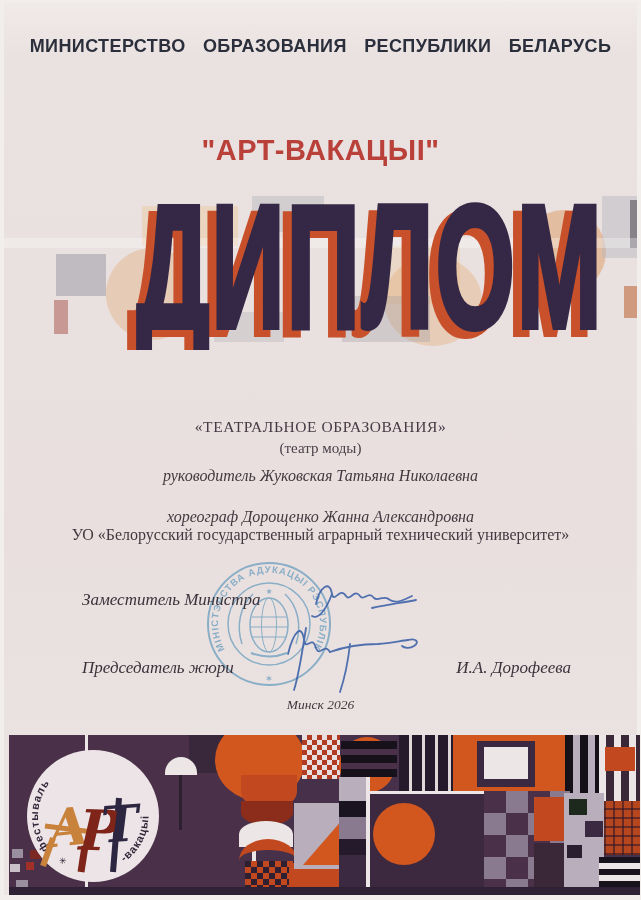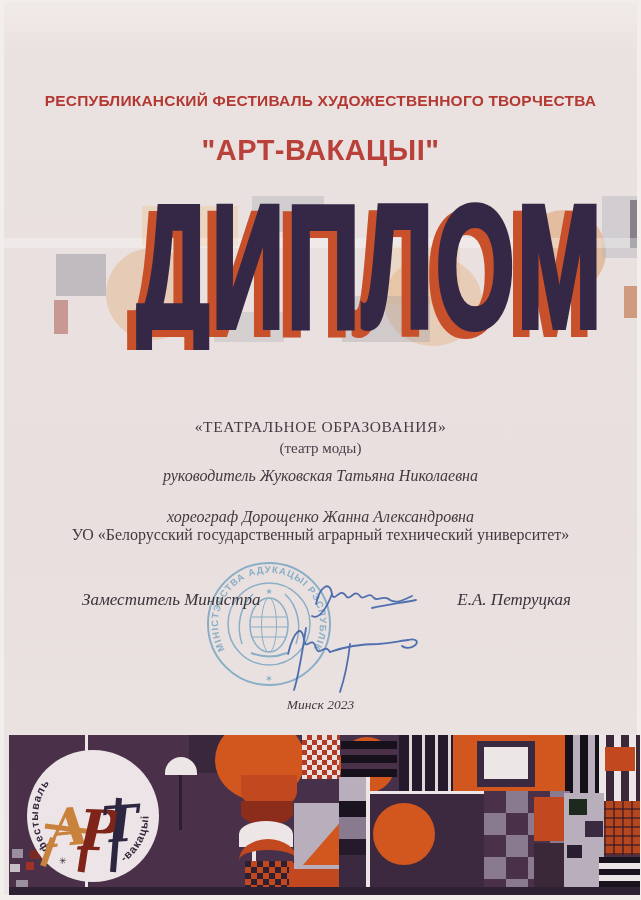--- a/index.html
+++ b/index.html
@@ -65,21 +65,21 @@
       background-image:repeating-linear-gradient(0deg,rgba(40,20,40,.55) 0 2px,transparent 2px 9px),
       repeating-linear-gradient(90deg,rgba(40,20,40,.55) 0 2px,transparent 2px 9px);}
   .arcring{border:0;border-top:11px solid #c2491f;border-radius:50%;background:transparent;}
   .tri{width:0;height:0;border-bottom:46px solid #d2571f;border-left:40px solid transparent;}
 </style>
 </head>
 <body>
 
 <div class="paper">
 
-  <div class="abs ctr fest fest1">РЕСПУБЛИКАНСКИЙ ФЕСТИВАЛЬ ХУДОЖЕСТВЕННОГО ТВОРЧЕСТВА</div>
+  <div class="abs ctr ministry">МИНИСТЕРСТВО ОБРАЗОВАНИЯ РЕСПУБЛИКИ БЕЛАРУСЬ</div>
   <div class="abs ctr festname">"АРТ-ВАКАЦЫІ"</div>
 
   <div class="title-band">
     <i class="d" style="left:138px;top:14px;width:96px;height:40px;background:#ecc9a0;opacity:.5"></i>
     <i class="d" style="left:248px;top:4px;width:72px;height:36px;background:#b0b0b6;opacity:.4"></i>
     <i class="d" style="left:378px;top:54px;width:78px;height:58px;background:#ecc9a0;opacity:.4"></i>
     <i class="d" style="left:52px;top:62px;width:50px;height:42px;background:#8f8f98;opacity:.45"></i>
     <i class="d" style="left:102px;top:56px;width:92px;height:92px;border-radius:50%;background:#e2a873;opacity:.38"></i>
     <i class="d" style="left:380px;top:64px;width:98px;height:90px;border-radius:50%;background:#e2a873;opacity:.36"></i>
     <i class="d" style="left:518px;top:18px;width:84px;height:84px;border-radius:50%;background:#dd9a60;opacity:.5"></i>
@@ -130,24 +130,27 @@
       <path d="M 34 96 C 40 72 48 66 50 82 C 52 94 58 76 62 90 C 66 100 70 84 76 94"></path>
       <path d="M 52 70 C 48 96 44 120 40 132"></path>
       <path d="M 76 94 C 90 89 106 86 124 86 C 136 85 146 83 154 82"></path>
       <path d="M 154 82 C 162 80 166 84 160 88 C 156 91 150 90 148 88"></path>
       <path d="M 96 86 C 94 104 90 122 86 134"></path>
     </g>
   </svg>
 
   <div class="sig-row row1">
     <span>Заместитель Министра</span>
-    <span>Е.А. Петруцкая</span>
-  </div>
-
-  <div class="abs ctr city">Минск 2023</div>
+  </div>
+  <div class="sig-row row2">
+    <span>Председатель жюри</span>
+    <span>И.А. Дорофеева</span>
+  </div>
+
+  <div class="abs ctr city">Минск 2026</div>
 
   <div class="band">
     <div class="band-left"></div>
     <i class="d" style="left:180px;top:0;width:63px;height:38px;background:#39283c"></i>
     <i class="d" style="left:76px;top:0;width:3px;height:160px;background:#ece6e6"></i>
     <i class="d" style="left:156px;top:22px;width:32px;height:18px;background:#ece6e6;border-radius:16px 16px 0 0"></i>
     <i class="d" style="left:170px;top:40px;width:3px;height:55px;background:#2c1f30"></i>
     <i class="d" style="left:3px;top:114px;width:11px;height:9px;background:#9a8f9e"></i>
     <i class="d" style="left:21px;top:115px;width:11px;height:9px;background:#7a2a22"></i>
     <i class="d" style="left:1px;top:129px;width:10px;height:8px;background:#c9bfc9"></i>

